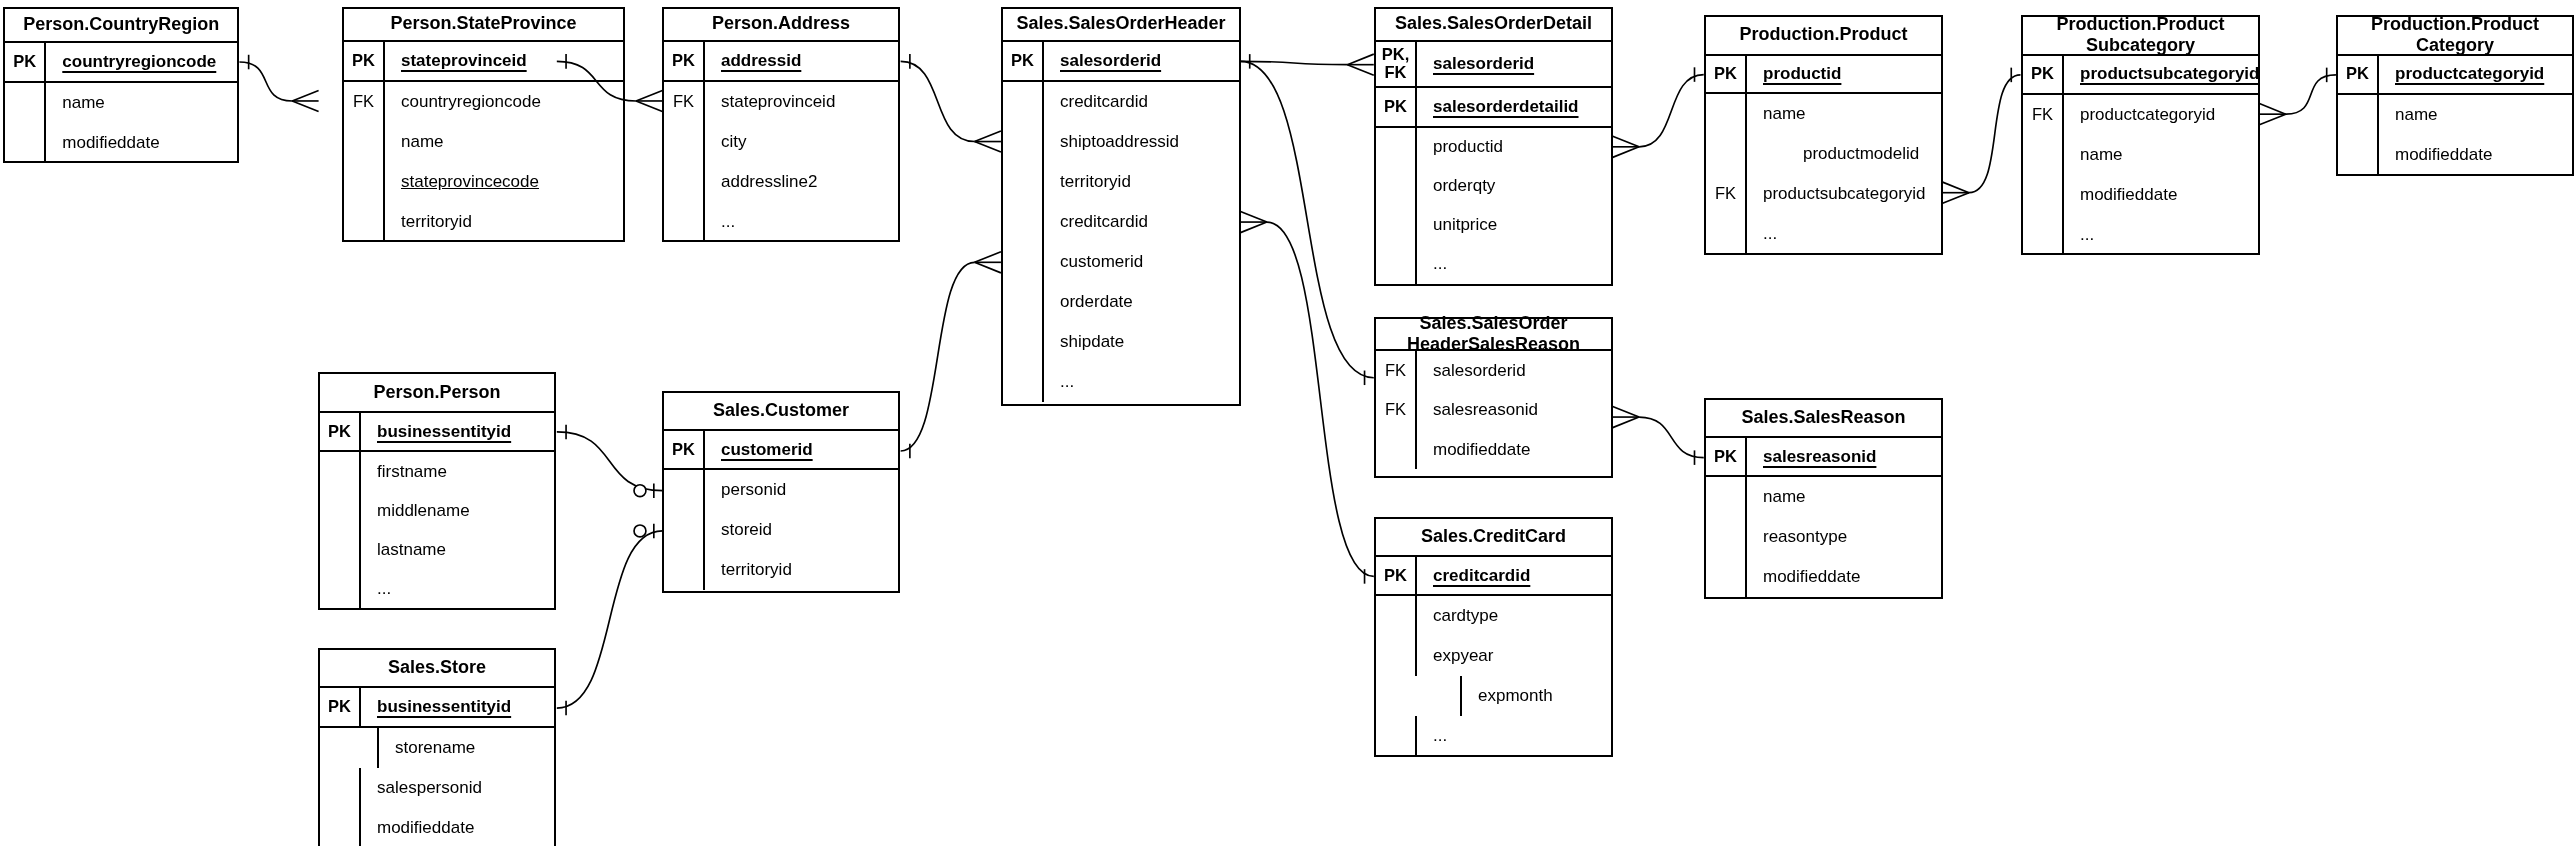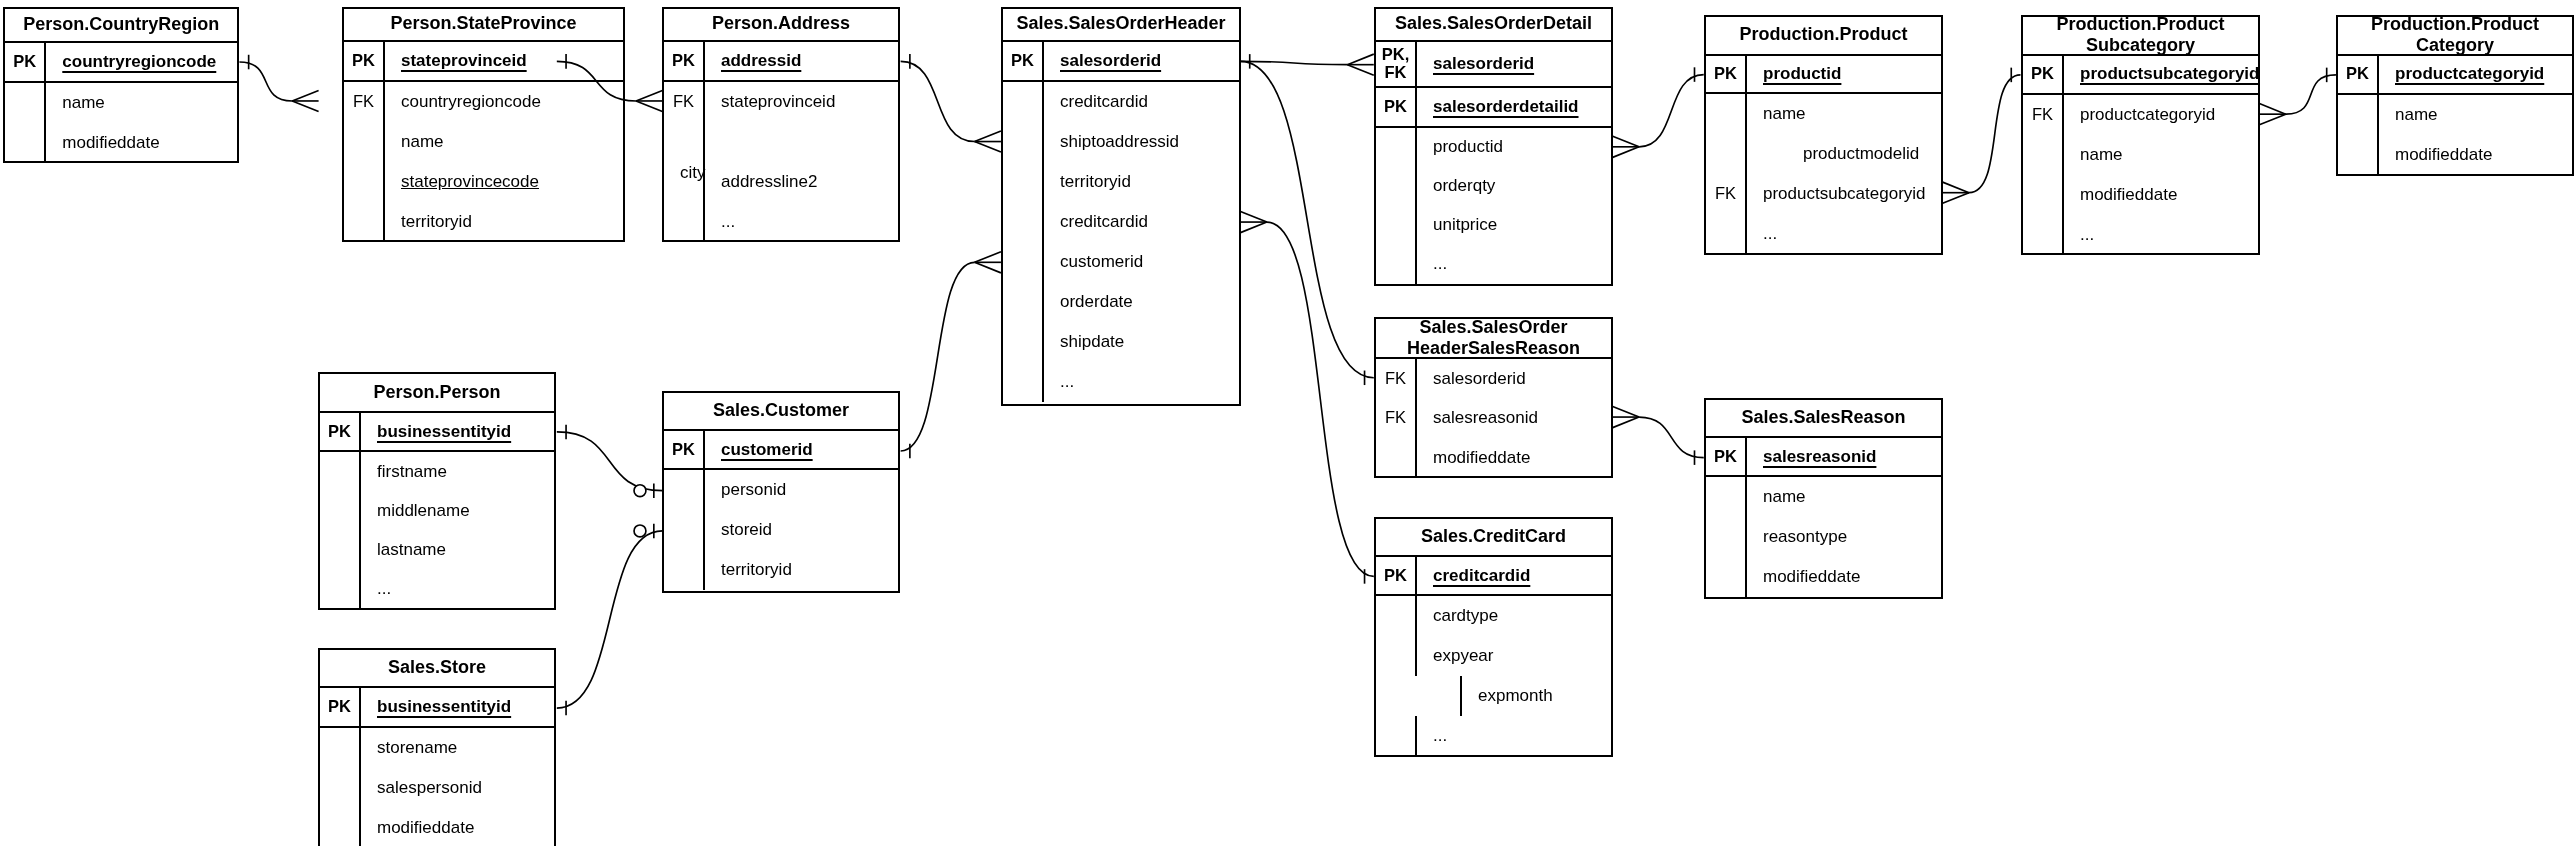--- a/index.html
+++ b/index.html
@@ -173,21 +173,21 @@
         <span>Person.Address</span>
       </div>
       <div class="frow key-sep" style="height: 40px;">
         <div class="key-cell bold">PK</div>
         <div class="field-cell pk">addressid</div>
       </div>
       <div class="frow" style="height: 40px;">
         <div class="key-cell">FK</div>
         <div class="field-cell">stateprovinceid</div>
       </div>
-      <div class="frow" style="height: 40px; flex-direction: column;">
+      <div class="frow" style="height: 40px;">
         <div class="key-cell"></div>
         <div class="field-cell">city</div>
       </div>
       <div class="frow" style="height: 40px;">
         <div class="key-cell"></div>
         <div class="field-cell">addressline2</div>
       </div>
       <div class="frow" style="height: 40px;">
         <div class="key-cell"></div>
         <div class="field-cell">...</div>
@@ -380,35 +380,35 @@
       </div>
     </div>
     <div class="entity" style="left: 318px; top: 648px; width: 238px; height: 203px;">
       <div class="entity-title" style="height: 38px;">
         <span>Sales.Store</span>
       </div>
       <div class="frow key-sep" style="height: 40px;">
         <div class="key-cell bold">PK</div>
         <div class="field-cell pk">businessentityid</div>
       </div>
-      <div class="frow" style="height: 40px;">
+      <div class="frow" style="height: 40px; padding-left: 18px;">
         <div class="key-cell"></div>
         <div class="field-cell">storename</div>
       </div>
       <div class="frow" style="height: 40px;">
         <div class="key-cell"></div>
         <div class="field-cell">salespersonid</div>
       </div>
       <div class="frow" style="height: 40px;">
         <div class="key-cell"></div>
         <div class="field-cell">modifieddate</div>
       </div>
     </div>
     <div class="entity" style="left: 1374px; top: 317px; width: 239px; height: 161px;">
-      <div class="entity-title" style="height: 40px;">
+      <div class="entity-title" style="height: 32px;">
         <span>Sales.SalesOrder</span>
         <span>HeaderSalesReason</span>
       </div>
       <div class="frow" style="height: 39px;">
         <div class="key-cell">FK</div>
         <div class="field-cell">salesorderid</div>
       </div>
       <div class="frow" style="height: 40px;">
         <div class="key-cell">FK</div>
         <div class="field-cell">salesreasonid</div>

